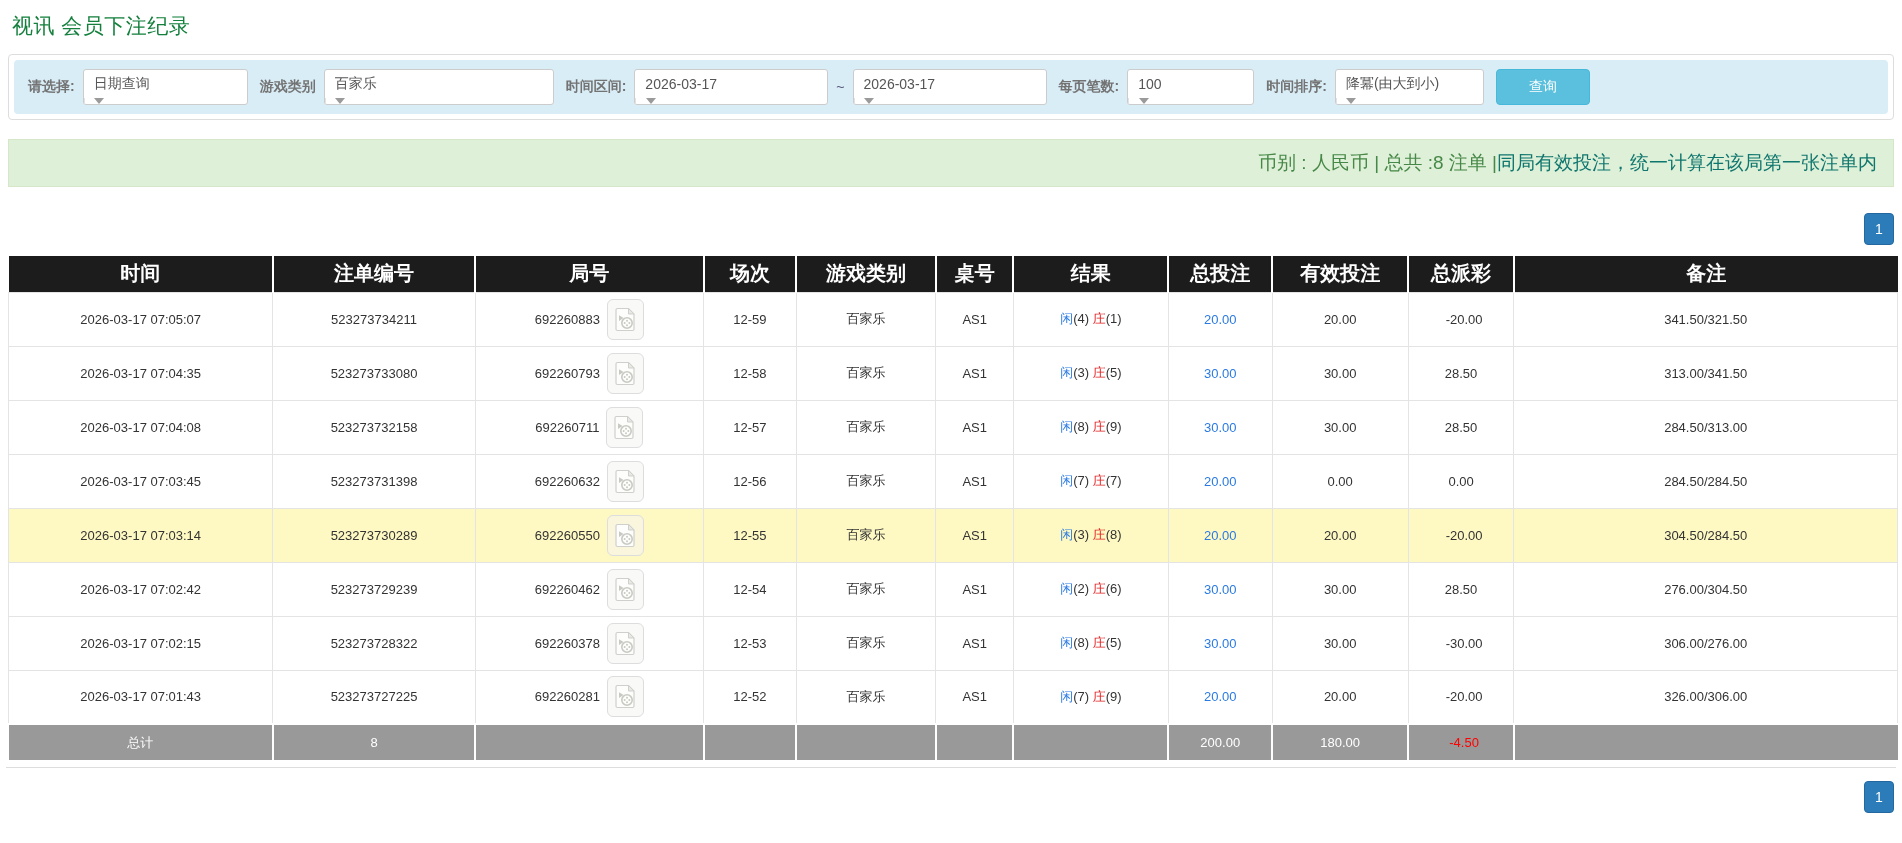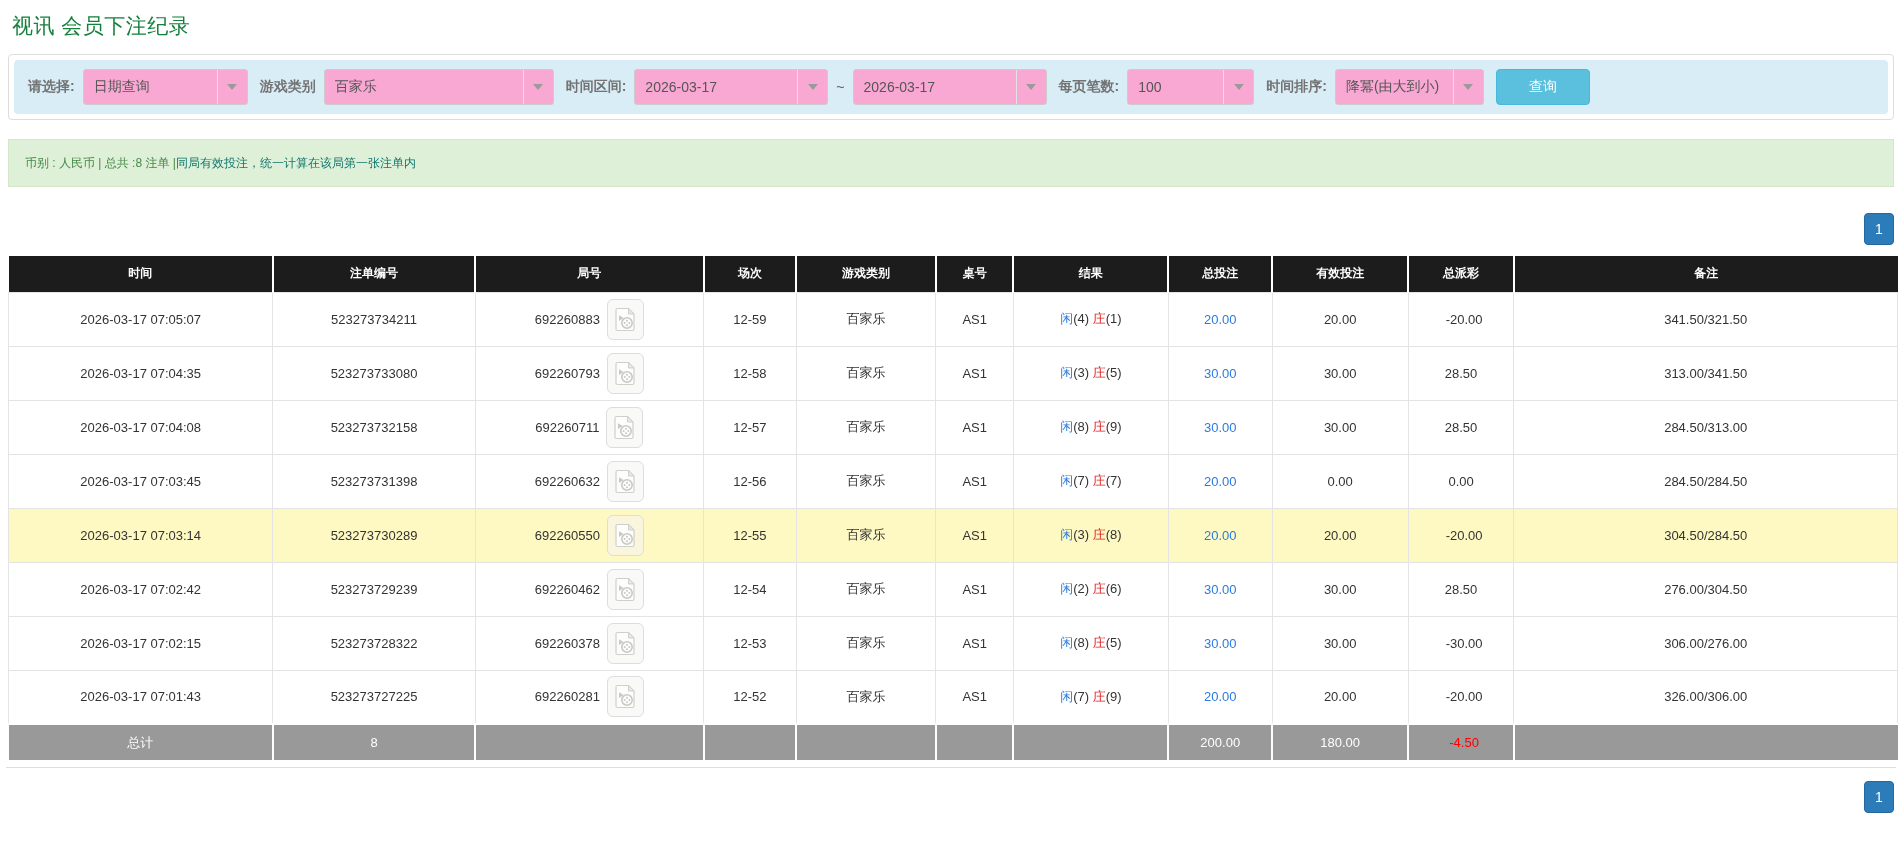--- a/index.html
+++ b/index.html
@@ -13,54 +13,54 @@
   .page-title { font-size: 21px; font-weight: 400; color: #15803d; margin: 2px 0 14px 6px; letter-spacing: 0.5px; }
 
   
   .filter-panel { border: 1px solid #ddd; border-radius: 4px; padding: 5px; margin: 0 2px; background: #fff; }
   .filter-bar {
     background: #d9edf7; border-radius: 4px; padding: 9px 10px;
     display: flex; align-items: center; gap: 8px; white-space: nowrap;
   }
   .f-label { color: #737373; font-weight: bold; font-size: 14px; margin-left: 4px; }
   .combo {
-    display: inline-flex; align-items: stretch; background: #f9a8d4;
-    border: 1px solid #ccc; border-radius: 3px; height: 36px; cursor: pointer;
+    display: inline-flex; align-items: stretch; background: #ffffff;
+    border: 1px solid #ccc; border-radius: 3px; height: 36px; cursor: pointer; flex-direction: column;
   }
   .combo .val { padding: 0 10px; display: flex; align-items: center; color: #555; font-size: 14px; flex: 1; overflow: hidden; }
   .combo .caret-btn { width: 30px; border-left: 1px solid #e2e2e2; display: flex; align-items: center; justify-content: center; }
   .caret { width: 0; height: 0; border-left: 5px solid transparent; border-right: 5px solid transparent; border-top: 6px solid #9a9a9a; }
   .tilde { color: #557; font-size: 14px; }
   .search-btn {
     background: #5bc0de; border: 1px solid #46b8da; color: #fff; font-size: 14px;
     border-radius: 4px; height: 36px; padding: 0 32px; cursor: pointer; margin-left: 4px;
     font-family: Liberation Mono, monospace;
   }
 
   
   .summary-bar {
     margin: 19px 2px 0 2px; background: #dff0d8; border: 1px solid #d6e6c8;
-    height: 48px; display: flex; align-items: center; justify-content: flex-start;
-    padding: 0 16px; font-size: 12px;
+    height: 48px; display: flex; align-items: center; justify-content: flex-end;
+    padding: 0 16px; font-size: 19px;
   }
   .summary-left { color: #468847; }
   .summary-right { color: #0f766e; }
 
   
   .pager-row { display: flex; justify-content: flex-end; margin: 26px 2px 11px 2px; }
   .pager-row.bottom { margin: 13px 2px 0 2px; }
   .page-btn {
     background: #2b7cb9; color: #fff; border: 1px solid #2568a0; border-radius: 4px;
     min-width: 30px; height: 32px; font-size: 14px; cursor: pointer; font-family: inherit;
   }
 
   
   table.bets { width: 100%; border-collapse: collapse; table-layout: fixed; margin: 0 2px; }
   table.bets th {
-    background: #1c1c1c; color: #fff; font-size: 12px; font-weight: bold;
+    background: #1c1c1c; color: #fff; font-size: 20px; font-weight: bold;
     height: 36px; text-align: center; border-right: 2px solid #fff;
   }
   table.bets th:last-child { border-right: none; }
   table.bets td {
     height: 54px; text-align: center; font-size: 13px; color: #333;
     border: 1px solid #e4e4e4; background: #fff; overflow: hidden;
   }
   tr.highlight td { background: #fef9c3; }
   td .cellwrap { display: flex; align-items: center; justify-content: center; gap: 7px; }
   .video-btn {

